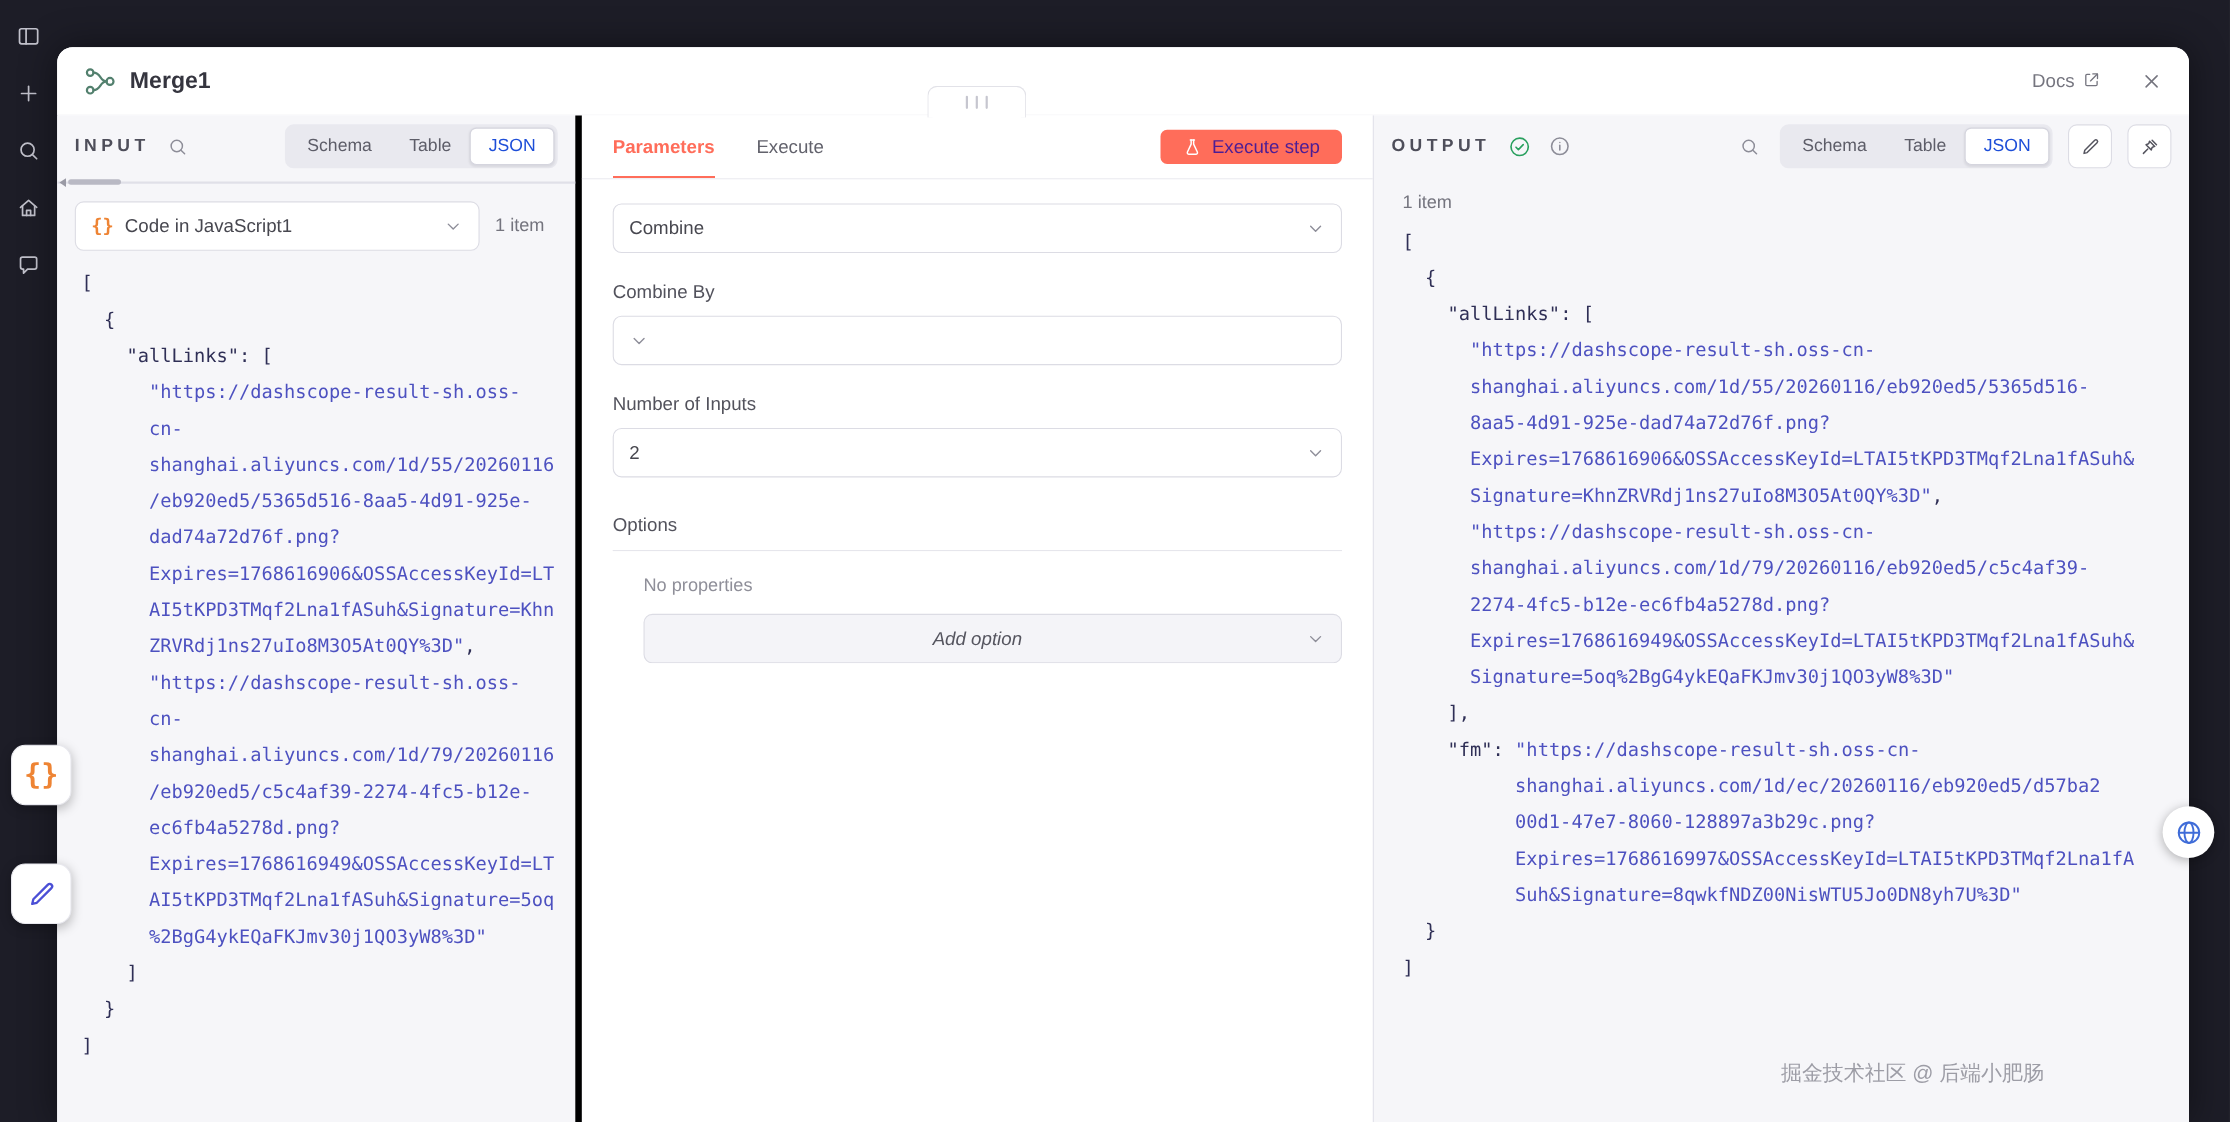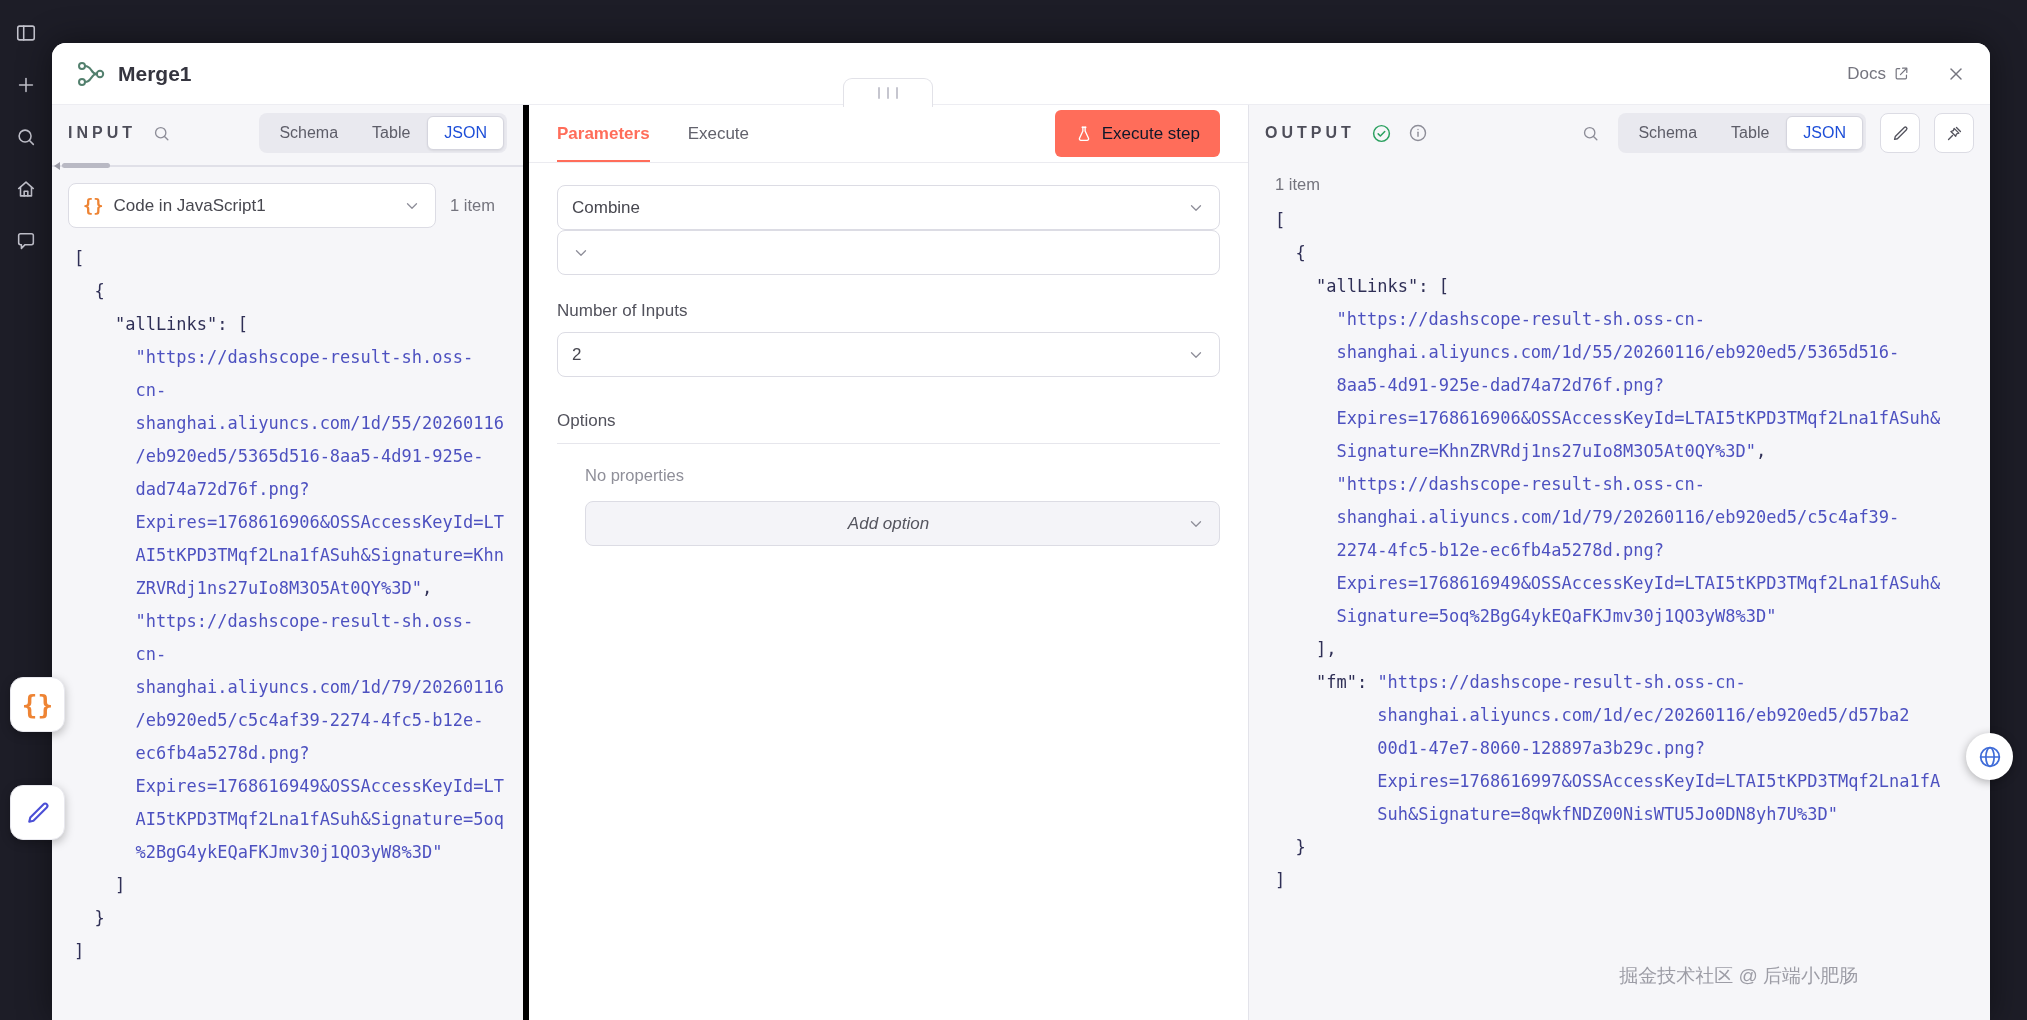--- a/index.html
+++ b/index.html
@@ -9,21 +9,21 @@
   
   .rail { position: absolute; left: 0; top: 0; bottom: 0; width: 52px; display: flex; flex-direction: column; align-items: center; padding-top: 22px; gap: 30px; }
   .rail-btn { display: flex; cursor: pointer; }
   .rail-btn svg { stroke: #c2c2cc; fill: none; stroke-width: 1.7; stroke-linecap: round; stroke-linejoin: round; }
 
   
   .modal { position: absolute; left: 52px; top: 43px; right: 37px; bottom: 0; background: #fff; border-radius: 14px 14px 0 0; display: flex; flex-direction: column; box-shadow: 0 0 34px rgba(0,0,0,.45); }
   .ndv-head { height: 62px; flex: none; display: flex; align-items: center; padding: 0 24px; border-bottom: 1px solid #ededf2; border-radius: 14px 14px 0 0; background: #fff; }
   .ndv-title { font-size: 21px; font-weight: 700; color: #35353f; margin-left: 12px; }
   .head-right { margin-left: auto; display: flex; align-items: center; gap: 36px; }
-  .docs-link { display: flex; align-items: center; gap: 7px; color: #75757f; font-size: 17px; text-decoration: none; cursor: pointer; }
+  .docs-link { display: flex; gap: 7px; color: #75757f; font-size: 17px; text-decoration: none; cursor: pointer; }
   .docs-link svg, .close-x svg { stroke: #75757f; fill: none; stroke-width: 1.7; stroke-linecap: round; stroke-linejoin: round; }
   .close-x { display: flex; cursor: pointer; }
 
   .drag-tab { position: absolute; left: 791px; top: 35px; width: 90px; height: 29px; background: #fff; border: 1px solid #e2e2e8; border-bottom: none; border-radius: 9px 9px 0 0; display: flex; align-items: center; justify-content: center; gap: 7px; z-index: 4; cursor: grab; }
   .drag-tab i { width: 2px; height: 12px; background: #c6c6cf; border-radius: 1px; }
 
   .ndv-body { flex: 1; display: flex; min-height: 0; }
 
   
   .panel-head { display: flex; align-items: center; height: 56px; flex: none; padding: 0 16px; }
@@ -57,21 +57,21 @@
   .source-row { display: flex; align-items: center; padding: 12px 14px 0 16px; gap: 14px; flex: none; }
   .source-select { width: 368px; }
   .braces-sm { color: #ee8434; font-family: "DejaVu Sans Mono", monospace; font-weight: bold; font-size: 17px; flex: none; }
   .item-count { color: #74747e; font-size: 16.5px; white-space: nowrap; }
 
   
   .mid-panel { width: 719px; flex: none; background: #fff; display: flex; flex-direction: column; min-height: 0; }
   .tab-bar { display: flex; align-items: stretch; height: 58px; flex: none; padding-left: 28px; border-bottom: 1px solid #ebebf0; }
   .ptab { display: flex; align-items: center; font-size: 17px; color: #62626c; margin-right: 38px; cursor: pointer; }
   .ptab.active { color: #ff6d5a; font-weight: 700; box-shadow: inset 0 -2px 0 #ff6d5a; }
-  .exec-btn { margin-left: auto; align-self: center; margin-right: 28px; display: flex; align-items: center; gap: 9px; background: #ff6d5a; color: #0f172a; border: none; border-radius: 6px; padding: 0 20px; height: 47px; font-size: 17px; font-family: inherit; cursor: pointer; }
+  .exec-btn { margin-left: auto; align-self: center; margin-right: 28px; display: flex; align-items: center; gap: 9px; background: #ff6d5a; color: #4c1d95; border: none; border-radius: 6px; padding: 0 20px; height: 31px; font-size: 17px; font-family: inherit; cursor: pointer; }
   .exec-btn svg { fill: none; stroke: #fff; stroke-width: 1.8; stroke-linecap: round; stroke-linejoin: round; }
   .form { padding: 22px 28px 0; overflow: hidden; }
   .flabel { font-size: 17px; color: #52525c; margin: 26px 0 11px; }
   .flabel.first { margin-top: 2px; }
   .opt-label { margin-top: 34px; padding-bottom: 12px; border-bottom: 1px solid #e6e6ec; font-size: 17px; color: #52525c; }
   .opt-body { margin-left: 28px; }
   .no-props { margin: 22px 0 16px; color: #8f8f99; font-size: 16.5px; }
   .add-option { background: #f4f4f8; }
   .add-option .sel-text { text-align: center; color: #55555f; font-style: italic; }
 
@@ -218,20 +218,21 @@
             <span>Execute step</span>
           </button>
         </div>
         <div class="form">
           <div class="fselect">
             <span class="sel-text">Combine</span>
             <svg class="chev" width="18" height="18" viewBox="0 0 24 24">
                 <path d="M6 9l6 6 6-6"></path>
               </svg>
           </div>
+          <div class="flabel">Combine By</div>
           <div class="fselect">
             <svg class="chev" width="18" height="18" viewBox="0 0 24 24">
                 <path d="M6 9l6 6 6-6"></path>
               </svg>
           </div>
           <div class="flabel">Number of Inputs</div>
           <div class="fselect">
             <span class="sel-text">2</span>
             <svg class="chev" width="18" height="18" viewBox="0 0 24 24">
                 <path d="M6 9l6 6 6-6"></path>

